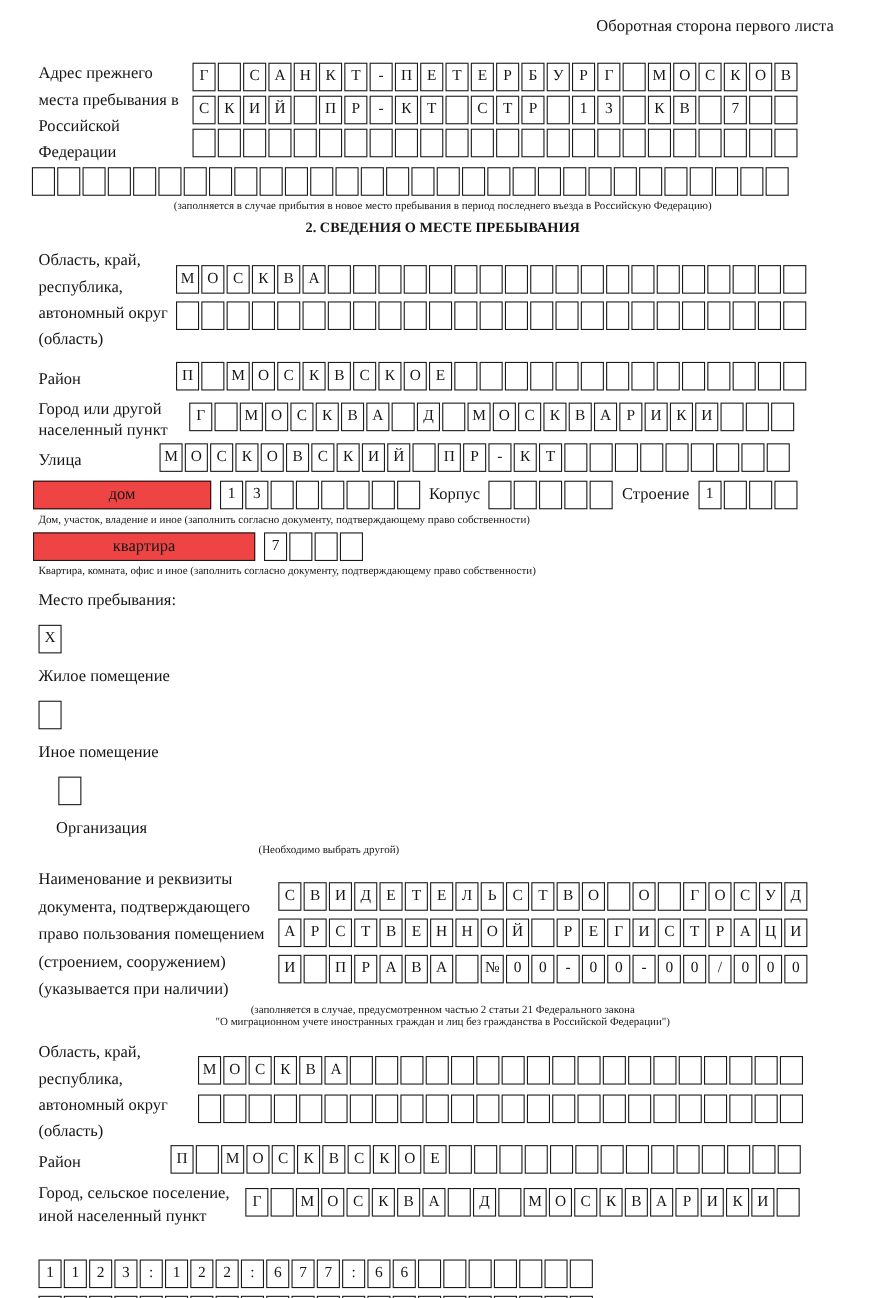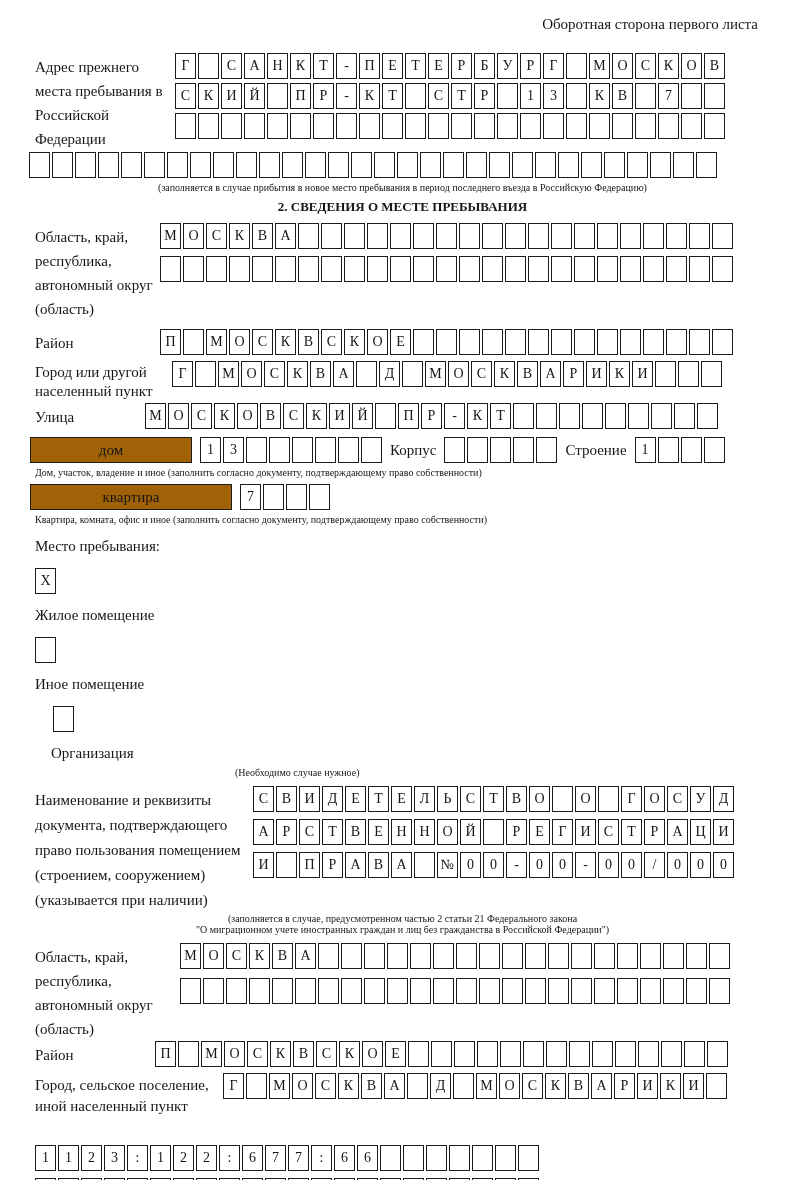--- a/index.html
+++ b/index.html
@@ -6,32 +6,32 @@
   html,body { background:#ffffff; }
   body {
     width:800px; height:1180px; overflow:hidden;
     font-family:"Liberation Serif","DejaVu Serif",serif;
     color:#161616; font-size:15px;
   }
   .page { padding:16px 30px 0 35px; position:relative; }
 
   .corner-note { text-align:right; padding-right:12px; font-size:15px; margin-bottom:20px; }
 
-  .block { display:flex; align-items:flex-start; }
+  .block { display:flex; align-items:center; }
   .lbl { flex:none; line-height:24px; padding-top:2px; }
 
   .cellrow { display:flex; gap:2px; margin-bottom:4px; }
   .cell {
     flex:none; width:19px; height:24px;
     border:1.5px solid #1b1b1b; background:#fff;
     text-align:center; line-height:24px; font-size:14px;
   }
   .widebox {
     flex:none; height:24px; border:1.5px solid #1b1b1b;
-    display:flex; align-items:center; justify-content:center; background:#a16207;
+    display:flex; align-items:center; justify-content:center; background:#ef4444;
   }
   .inline-lbl { line-height:27px; white-space:nowrap; }
 
   .note { font-size:10px; }
   .note.center { text-align:center; }
   .sec-title { text-align:center; font-weight:bold; font-size:13px; margin:6px 0 8px 0; }
 
   .full-row { margin-left:-6px; margin-top:1px; }
 
   .row-flex { display:flex; align-items:flex-start; gap:8px; }
@@ -362,21 +362,21 @@
 
   <div class="row-flex" style="margin-top:8px;flex-direction:column;">
     <div class="inline-lbl" style="width:132px;">Место пребывания:</div>
     <span class="cell">X</span>
     <div class="inline-lbl" style="width:126px;">Жилое помещение</div>
     <span class="cell"></span>
     <div class="inline-lbl" style="width:116px;">Иное помещение</div>
     <span class="cell" style="margin-left:18px;"></span>
     <div class="inline-lbl" style="margin-left:16px;">Организация</div>
   </div>
-  <div class="note" style="margin-left:200px;">(Необходимо случае нужное)</div>
+  <div class="note" style="margin-left:200px;">(Необходимо выбрать другой)</div>
 
   <div class="block" style="margin-top:8px;">
     <div class="lbl" style="width:218px; line-height:25px;">Наименование и реквизиты документа, подтверждающего право пользования помещением (строением, сооружением) (указывается при наличии)</div>
     <div>
       <div class="cellrow" style="margin-bottom:7px;">
           <span class="cell">С</span>
           <span class="cell">В</span>
           <span class="cell">И</span>
           <span class="cell">Д</span>
           <span class="cell">Е</span>

